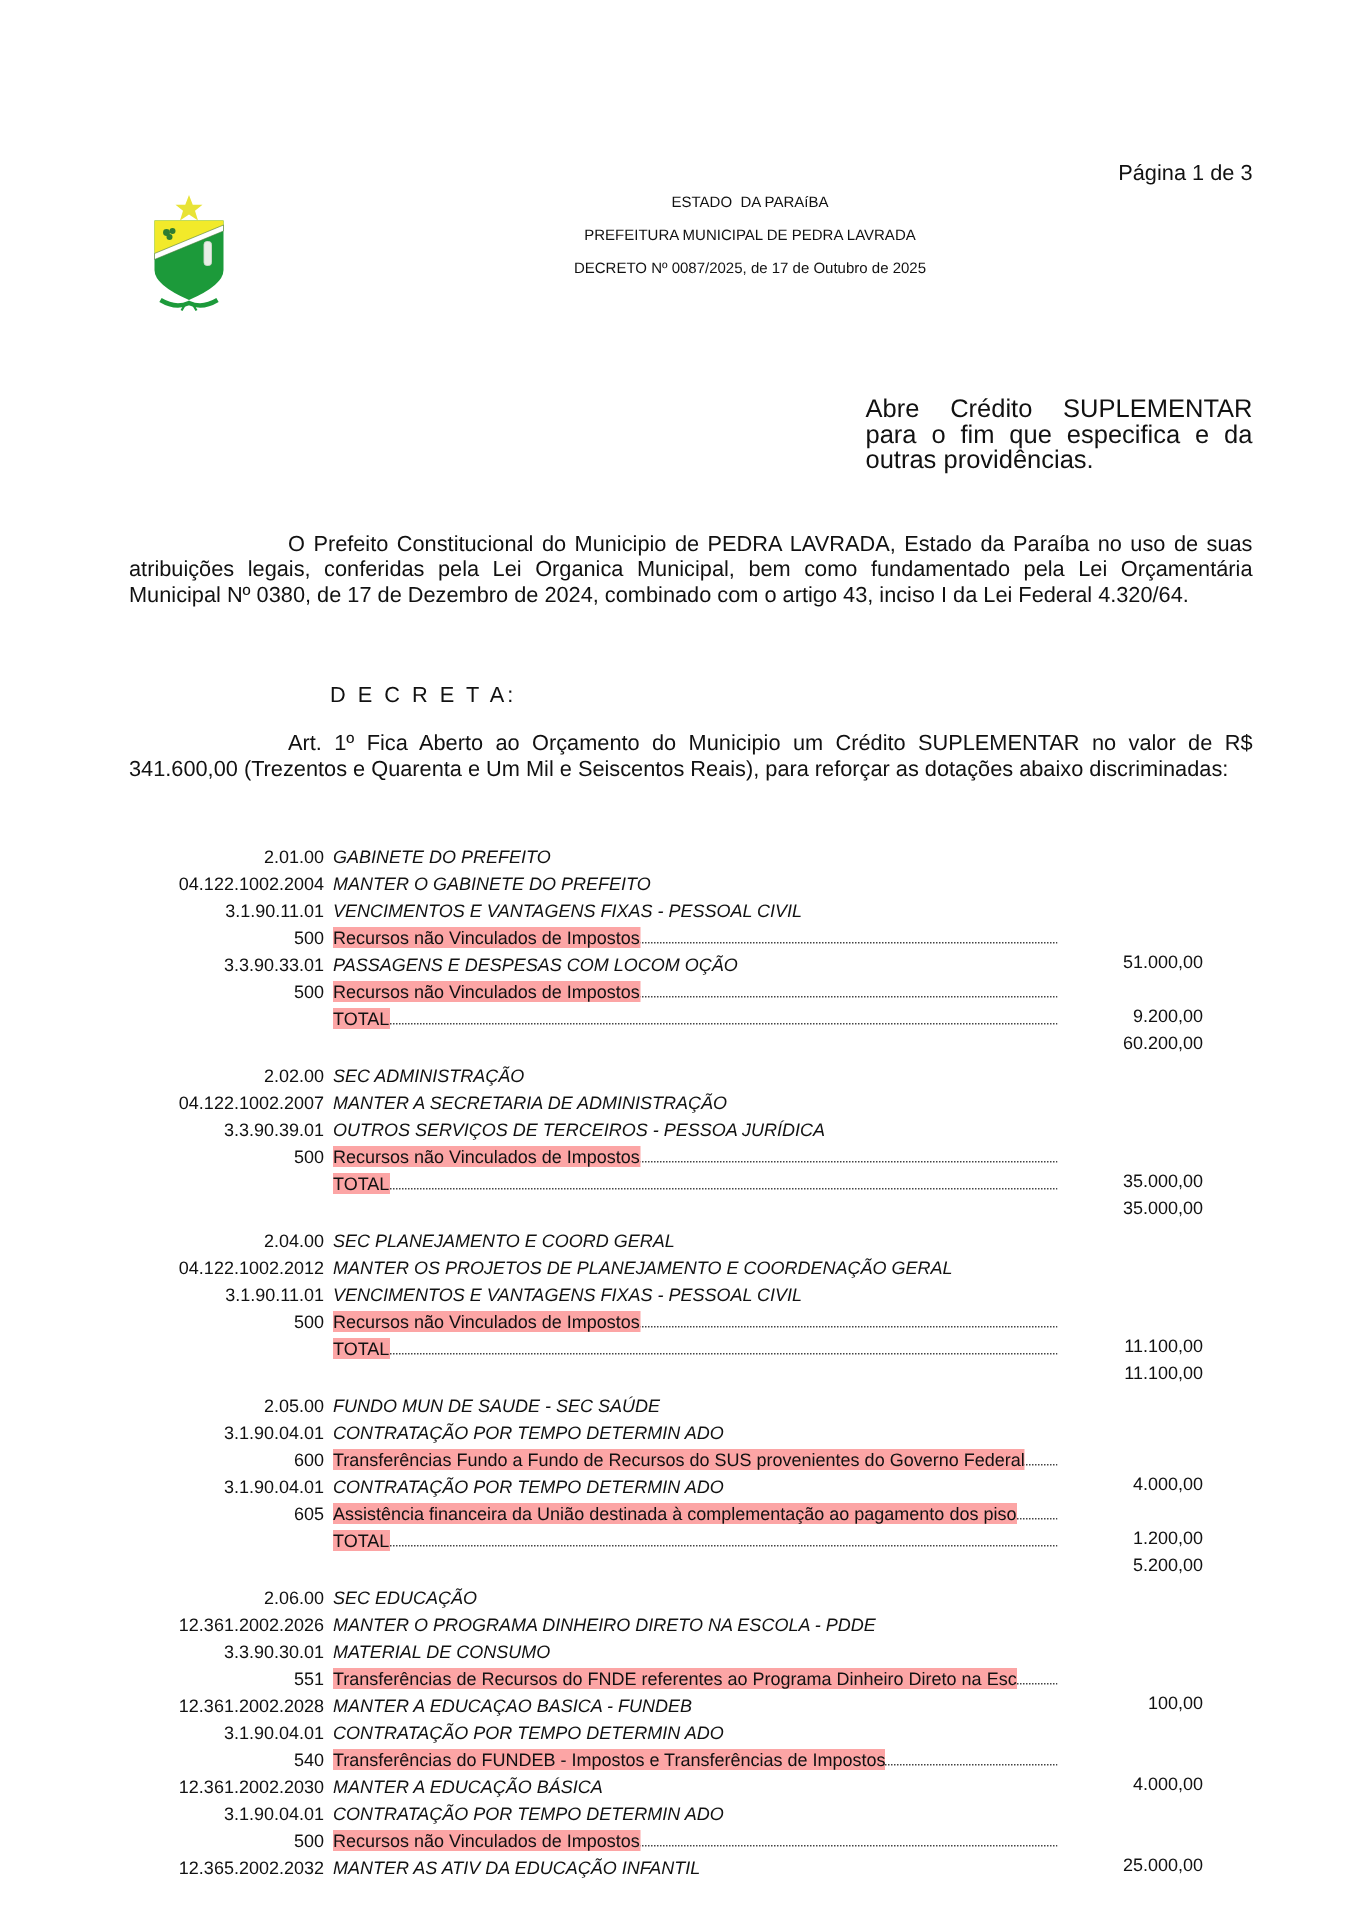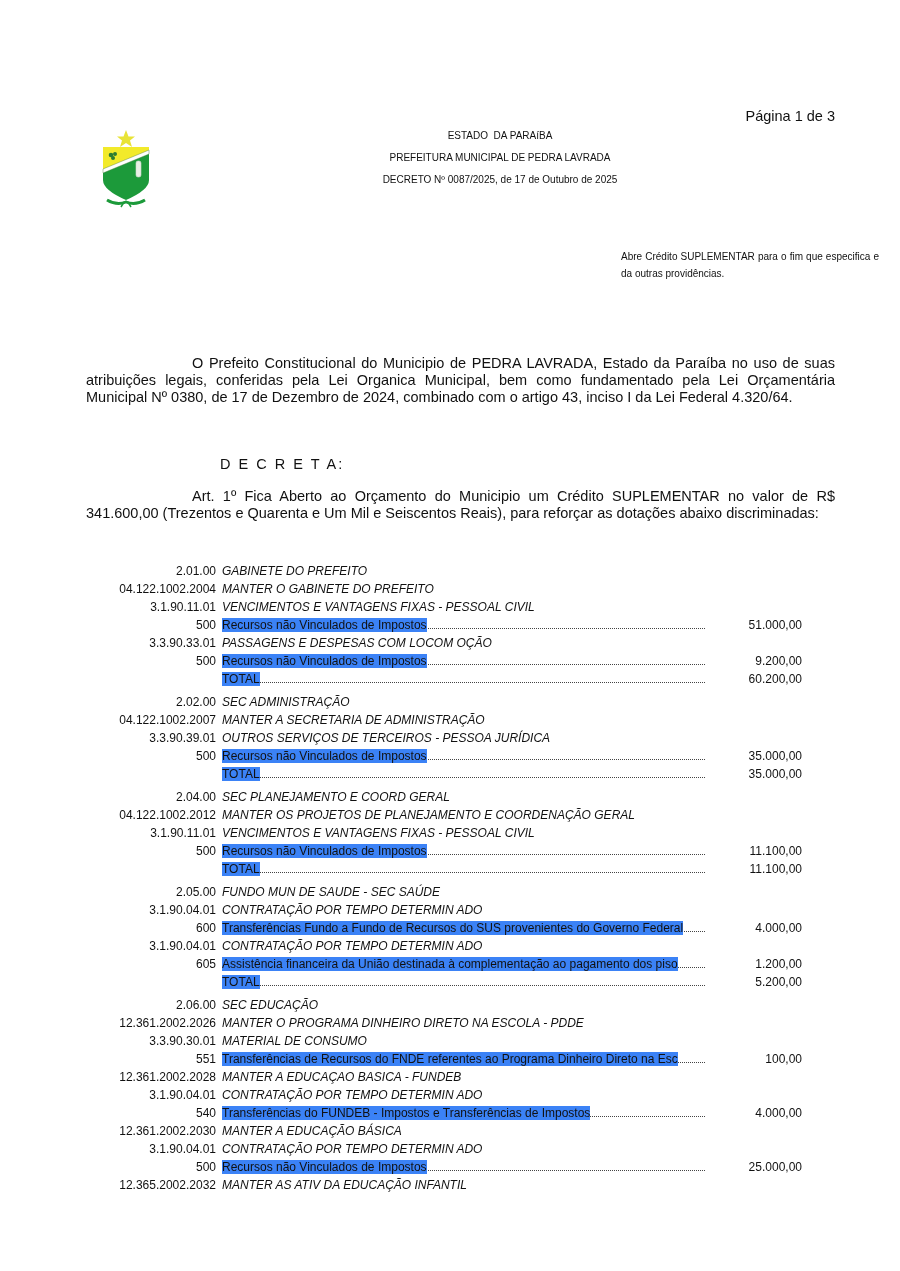--- a/index.html
+++ b/index.html
@@ -2,36 +2,36 @@
 <html><head>
 <meta charset="utf-8">
 <style>
   html, body { margin: 0; padding: 0; background: #ffffff; }
   body { width: 900px; height: 1271px; position: relative; overflow: hidden;
          font-family: "Liberation Sans", sans-serif; color: #111; }
   .abs { position: absolute; }
   .page-num { top: 108px; right: 65px; font-size: 14.5px; }
   .logo { left: 97px; top: 128px; width: 58px; height: 80px; }
   .header { left: 300px; width: 400px; top: 125px; text-align: center; font-size: 10px; line-height: 22px; }
-  .summary { left: 577px; width: 258px; top: 248px; font-size: 10px; line-height: 17px; text-align: justify; text-align-last: left; margin-left: 44px; }
+  .summary { left: 577px; width: 258px; top: 264px; font-size: 17px; line-height: 17px; text-align: justify; text-align-last: left; }
   .para { left: 86px; width: 749px; font-size: 14.5px; line-height: 17px; text-align: justify; }
   .para .indent { display: inline-block; width: 106px; }
   .p1 { top: 355px; }
   .decreta { left: 220px; top: 456px; font-size: 14.5px; letter-spacing: 2px; }
   .p2 { top: 488px; }
 
   .table { left: 86px; top: 562px; width: 720px; font-size: 12px; }
   .row { position: relative; height: 18px; line-height: 18px; white-space: nowrap; }
-  .row.gap-before { margin-top: 5px; }
+  .row.gap-before { margin-top: 20px; }
   .code { position: absolute; right: 590px; text-align: right; }
   .desc { position: absolute; left: 136px; font-style: italic; }
   .dots { position: absolute; left: 136px; width: 483px; height: 18px; overflow: hidden; }
   .dots .fill { position: absolute; left: 0; right: 0; bottom: 5px; border-bottom: 1px dotted #444; }
-  .dots .t { position: relative; background: #3b82f6; padding-right: 0; }
-  .value { position: absolute; right: 4px; text-align: left; }
+  .dots .t { position: relative; background: #fca5a5; padding-right: 0; }
+  .value { position: absolute; right: 4px; text-align: left; margin-top: 16px; }
 </style>
 </head>
 <body>
 
 <div class="abs page-num">Página 1 de 3</div>
 
 <div class="abs logo">
   <svg width="58" height="80" viewBox="0 0 58 80" xmlns="http://www.w3.org/2000/svg">
     <polygon points="29,2 31.5,8.5 38,8.5 33,12.5 35,19 29,15 23,19 25,12.5 20,8.5 26.5,8.5" fill="#e8e337"></polygon>
     <path d="M6,19 L52,19 L52,52 Q52,62 29,72 Q6,62 6,52 Z" fill="#1c9a3a"></path>

